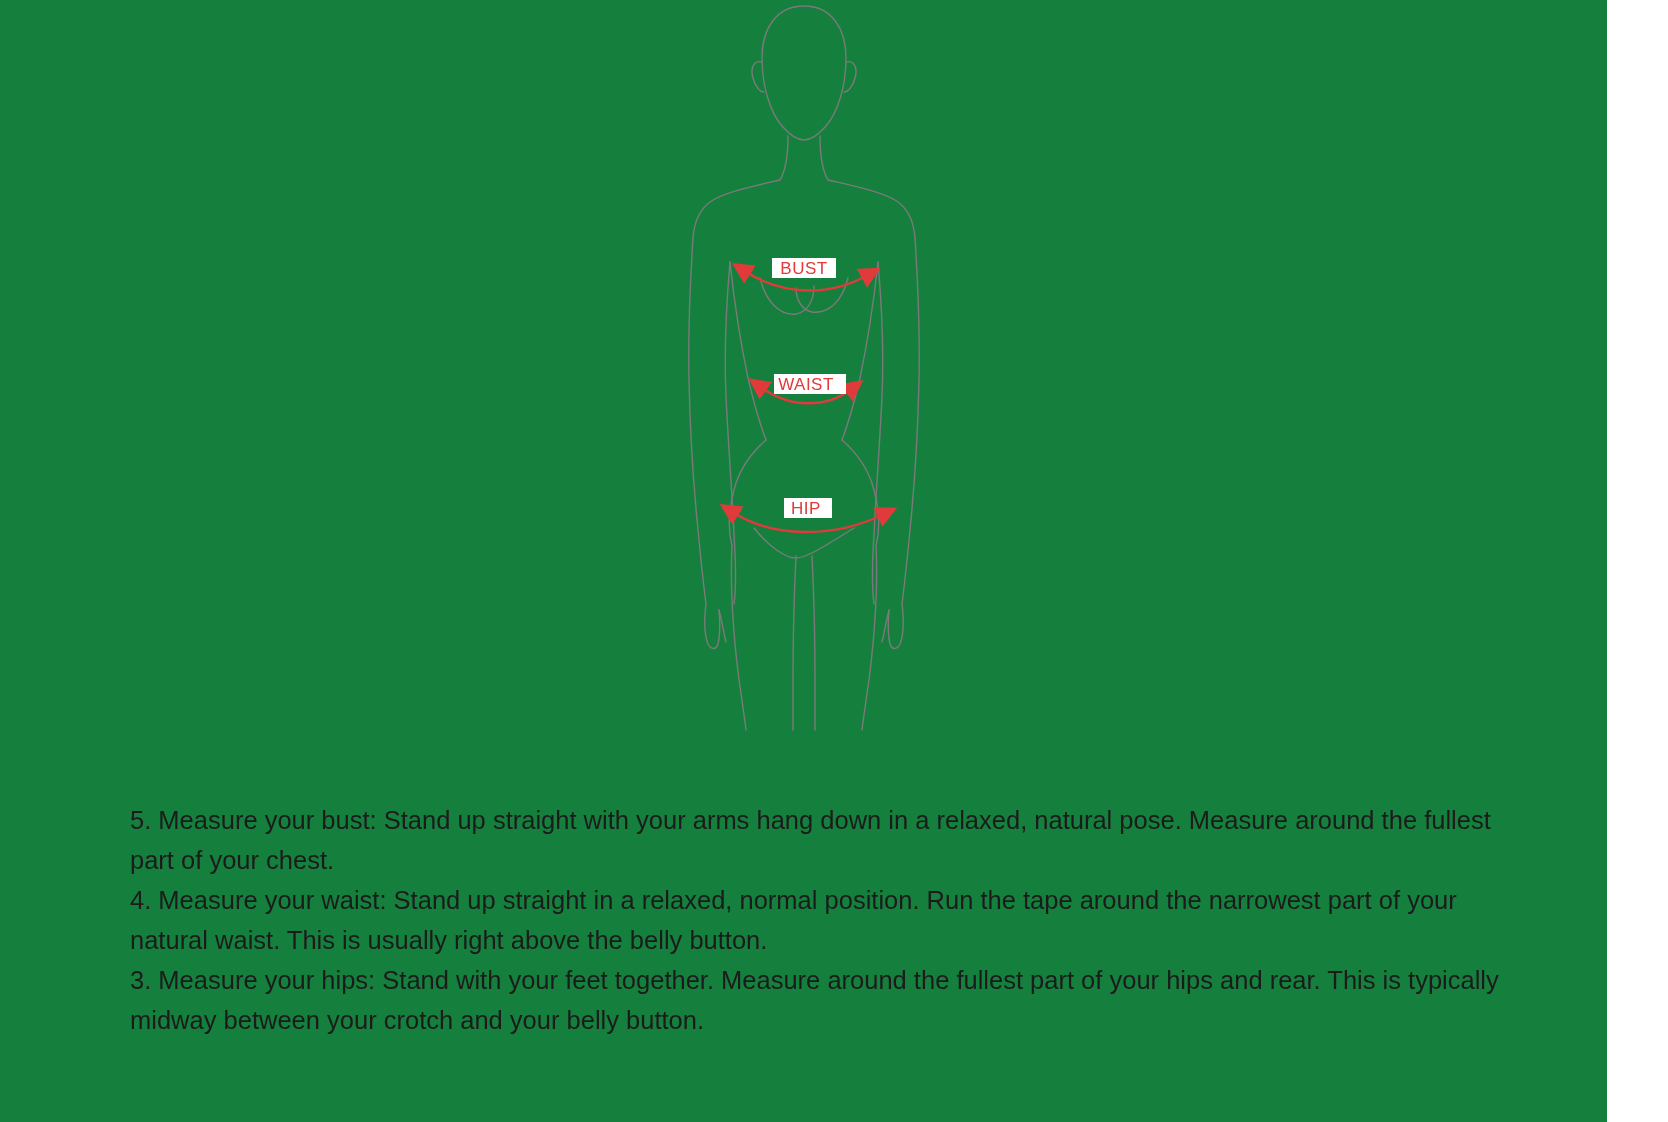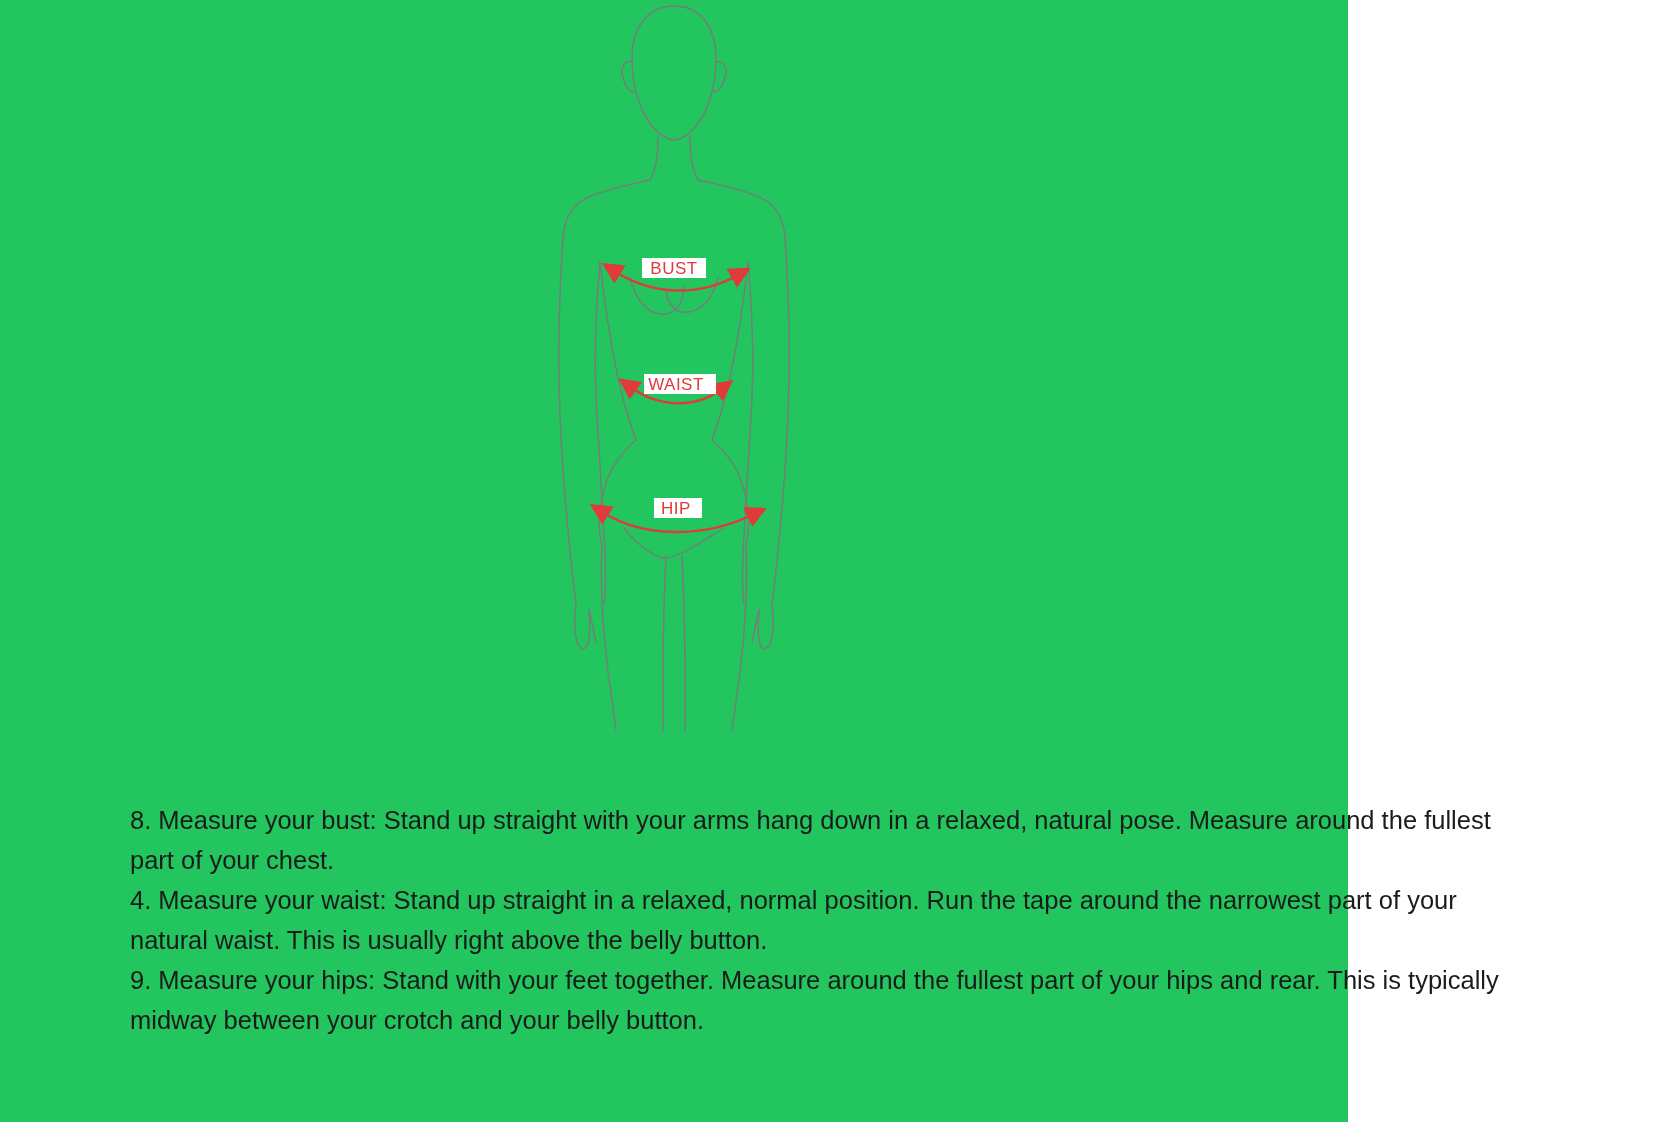--- a/index.html
+++ b/index.html
@@ -9,24 +9,24 @@
   }
   body {
     width: 1668px;
     height: 1122px;
     font-family: "Liberation Sans", sans-serif;
     color: #1b1b1b;
     overflow: hidden;
     position: relative;
   }
   .page {
-    width: 1348px;
+    width: 1607px;
     height: 1122px;
     position: relative;
-    background: #22c55e;
+    background: #15803d;
   }
   .figure-wrap {
     width: 100%;
     height: 760px;
     display: flex;
     align-items: flex-start;
     justify-content: center;
   }
   .figure-wrap svg {
     display: block;
@@ -118,18 +118,18 @@
       <rect x="180" y="374" width="72" height="20" fill="#ffffff"></rect>
       <rect x="190" y="498" width="48" height="20" fill="#ffffff"></rect>
 
       <text class="label-text" x="210" y="274" text-anchor="middle">BUST</text>
       <text class="label-text" x="212" y="390" text-anchor="middle">WAIST</text>
       <text class="label-text" x="212" y="514" text-anchor="middle">HIP</text>
     </svg>
   </div>
 
   <div class="instructions">
-    <p>8. Measure your bust: Stand up straight with your arms hang down in a relaxed, natural pose. Measure around the fullest part of your chest.</p>
+    <p>5. Measure your bust: Stand up straight with your arms hang down in a relaxed, natural pose. Measure around the fullest part of your chest.</p>
     <p>4. Measure your waist: Stand up straight in a relaxed, normal position. Run the tape around the narrowest part of your natural waist. This is usually right above the belly button.</p>
-    <p>9. Measure your hips: Stand with your feet together. Measure around the fullest part of your hips and rear. This is typically midway between your crotch and your belly button.</p>
+    <p>3. Measure your hips: Stand with your feet together. Measure around the fullest part of your hips and rear. This is typically midway between your crotch and your belly button.</p>
   </div>
 
 </div>
 
 </body></html>

